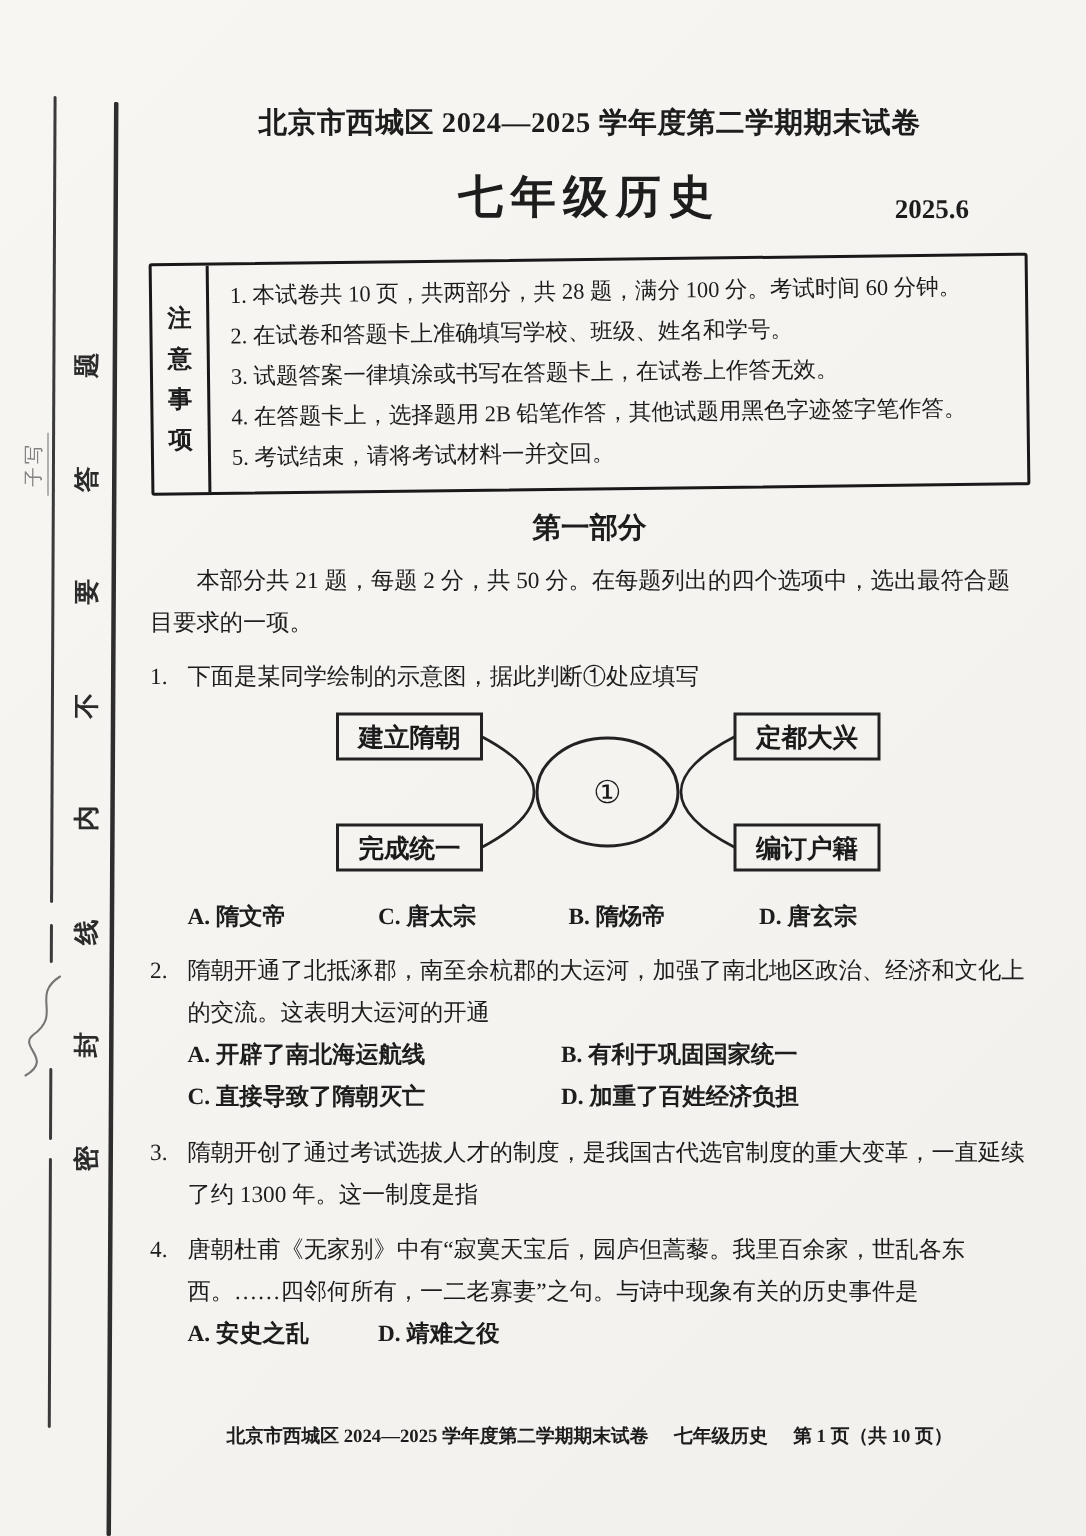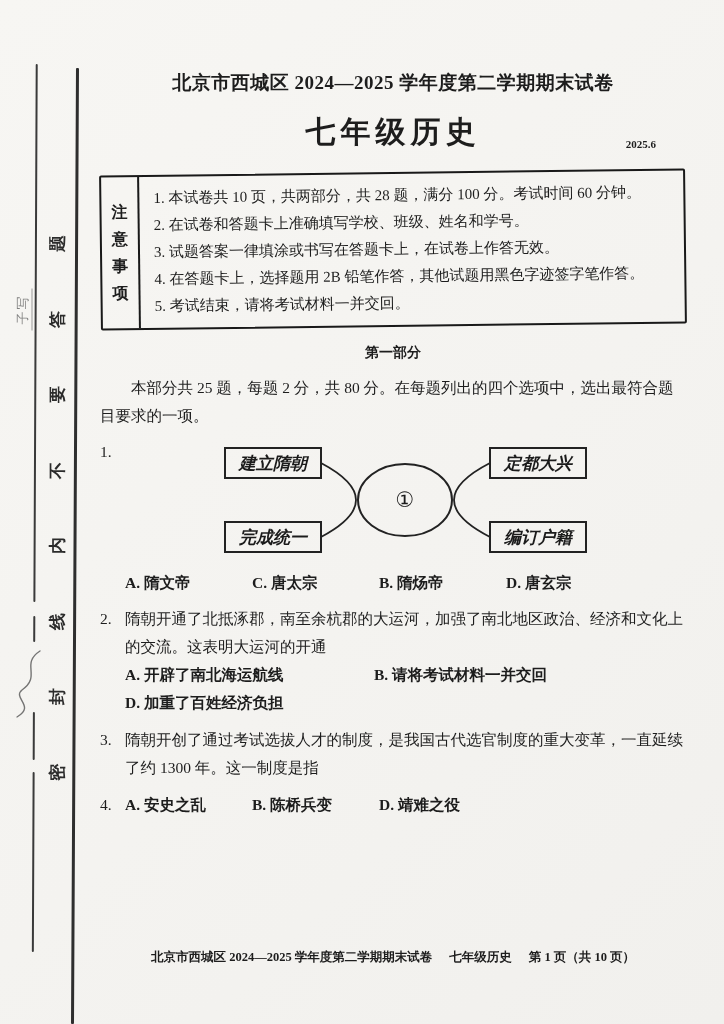--- a/index.html
+++ b/index.html
@@ -19,35 +19,35 @@
   .seal-right-line{position:absolute;left:76px;top:68px;width:2.5px;height:956px;background:#2e2e2e;transform:rotate(.3deg);transform-origin:top center;border-radius:1px;}
   .seal-text{position:absolute;left:40px;top:232px;width:34px;height:552px;display:flex;flex-direction:column;justify-content:space-between;align-items:center;}
   .seal-char{display:block;transform:rotate(-90deg);font-size:17px;font-weight:600;color:#2b2b2b;font-family:"Liberation Sans","DejaVu Sans",sans-serif;}
   .hw-mark{position:absolute;left:2px;top:300px;color:#6d6d6d;font-size:13px;transform:rotate(-90deg);transform-origin:center;letter-spacing:2px;opacity:.85;border-bottom:1px solid #8a8a8a;padding:0 6px;}
   .hw-squiggle{position:absolute;left:8px;top:648px;opacity:.8;}
   
   .content{position:absolute;left:100px;width:586px;top:0;}
   .exam-title{margin-top:70px;text-align:center;font-size:19px;font-weight:700;letter-spacing:.5px;line-height:26px;}
   .subject-row{position:relative;margin-top:18px;height:36px;}
   .subject-title{position:absolute;left:0;right:0;text-align:center;font-size:30px;font-weight:800;letter-spacing:5px;line-height:36px;font-family:"Liberation Sans","DejaVu Sans",sans-serif;}
-  .exam-date{position:absolute;right:30px;bottom:0;font-size:11px;font-weight:700;}
+  .exam-date{position:absolute;right:40px;bottom:0;font-size:18px;font-weight:700;}
   .notice-box{margin-top:22px;border:2.5px solid #191919;border-radius:2px;display:flex;transform:rotate(-.7deg);transform-origin:center;}
   .notice-label{width:36px;flex:none;border-right:2.5px solid #191919;display:flex;flex-direction:column;align-items:center;justify-content:center;gap:6px;font-size:16px;font-weight:700;font-family:"Liberation Sans","DejaVu Sans",sans-serif;}
   .notice-items{flex:1;padding:8px 6px 8px 14px;font-size:15px;line-height:27px;font-weight:500;}
-  .part-heading{margin-top:13px;text-align:center;font-size:14px;font-weight:700;line-height:26px;}
+  .part-heading{margin-top:13px;text-align:center;font-size:19px;font-weight:700;line-height:26px;}
   .intro{margin-top:8px;font-size:15.5px;line-height:28px;text-indent:2em;}
   .question{display:flex;margin-top:8px;font-size:15.5px;line-height:28px;}
   .q3{margin-top:9px;}
   .q4{margin-top:9px;}
   .qnum{flex:none;width:25px;}
   .qbody{flex:1;min-width:0;}
   .options{display:grid;font-weight:bold;}
   .cols4{grid-template-columns:127px 127px 127px auto;}
   .cols2{grid-template-columns:249px auto;}
-  .diagram{margin:4px 0 2px 45px;font-style:italic;}
+  .diagram{margin:4px 0 2px 45px;}
   .diagram svg text{font-family:"Liberation Sans","DejaVu Sans",sans-serif;}
   .box-label{font-size:17px;font-weight:700;fill:#1b1b1b;}
   .circ-label{font-size:21px;fill:#1b1b1b;}
   .footer{position:absolute;left:100px;width:586px;bottom:58px;display:flex;justify-content:center;gap:17px;font-size:12.5px;font-weight:700;white-space:nowrap;}
 </style>
 </head>
 <body>
 
 <div class="page">
 
@@ -94,25 +94,26 @@
       <div class="notice-items">
         <div>1. 本试卷共 10 页，共两部分，共 28 题，满分 100 分。考试时间 60 分钟。</div>
         <div>2. 在试卷和答题卡上准确填写学校、班级、姓名和学号。</div>
         <div>3. 试题答案一律填涂或书写在答题卡上，在试卷上作答无效。</div>
         <div>4. 在答题卡上，选择题用 2B 铅笔作答，其他试题用黑色字迹签字笔作答。</div>
         <div>5. 考试结束，请将考试材料一并交回。</div>
       </div>
     </div>
 
     <div class="part-heading">第一部分</div>
-    <div class="intro">本部分共 25 题，每题 2 分，共 80 分。在每题列出的四个选项中，选出最符合题目要求的一项。</div>
+    <div class="intro">本部分共 21 题，每题 2 分，共 50 分。在每题列出的四个选项中，选出最符合题目要求的一项。</div>
 
     <div class="question q1">
       <div class="qnum">1.</div>
       <div class="qbody">
+        <div class="stem">下面是某同学绘制的示意图，据此判断①处应填写</div>
         <div class="diagram">
           <svg width="430" height="116" viewBox="0 0 430 116">
             <path d="M151,21 Q221,58 151,95" fill="none" stroke="#222" stroke-width="1.8"></path>
             <path d="M320,21 Q248,58 320,95" fill="none" stroke="#222" stroke-width="1.8"></path>
             <rect x="55" y="6" width="96" height="30" fill="none" stroke="#222" stroke-width="2"></rect>
             <rect x="55" y="80" width="96" height="30" fill="none" stroke="#222" stroke-width="2"></rect>
             <rect x="320" y="6" width="96" height="30" fill="none" stroke="#222" stroke-width="2"></rect>
             <rect x="320" y="80" width="96" height="30" fill="none" stroke="#222" stroke-width="2"></rect>
             <ellipse cx="235" cy="58" rx="47" ry="36" fill="none" stroke="#222" stroke-width="2"></ellipse>
             <text class="box-label" x="103" y="27" text-anchor="middle">建立隋朝</text>
@@ -130,39 +131,40 @@
         </div>
       </div>
     </div>
 
     <div class="question q2">
       <div class="qnum">2.</div>
       <div class="qbody">
         <div class="stem">隋朝开通了北抵涿郡，南至余杭郡的大运河，加强了南北地区政治、经济和文化上的交流。这表明大运河的开通</div>
         <div class="options cols2">
           <span>A. 开辟了南北海运航线</span>
-          <span>B. 请将考试材料一并交回</span>
+          <span>B. 有利于巩固国家统一</span>
+          <span>C. 直接导致了隋朝灭亡</span>
           <span>D. 加重了百姓经济负担</span>
         </div>
       </div>
     </div>
 
     <div class="question q3">
       <div class="qnum">3.</div>
       <div class="qbody">
         <div class="stem">隋朝开创了通过考试选拔人才的制度，是我国古代选官制度的重大变革，一直延续了约 1300 年。这一制度是指</div>
       </div>
     </div>
 
     <div class="question q4">
       <div class="qnum">4.</div>
       <div class="qbody">
+        <div class="stem">唐朝杜甫《无家别》中有“寂寞天宝后，园庐但蒿藜。我里百余家，世乱各东西。……四邻何所有，一二老寡妻”之句。与诗中现象有关的历史事件是</div>
         <div class="options cols4">
           <span>A. 安史之乱</span>
-          <span>B. 陈桥兵变</span>
           <span>D. 靖难之役</span>
         </div>
       </div>
     </div>
 
   </div>
 
   <div class="footer">
     <span>北京市西城区 2024—2025 学年度第二学期期末试卷</span>
     <span>七年级历史</span>

